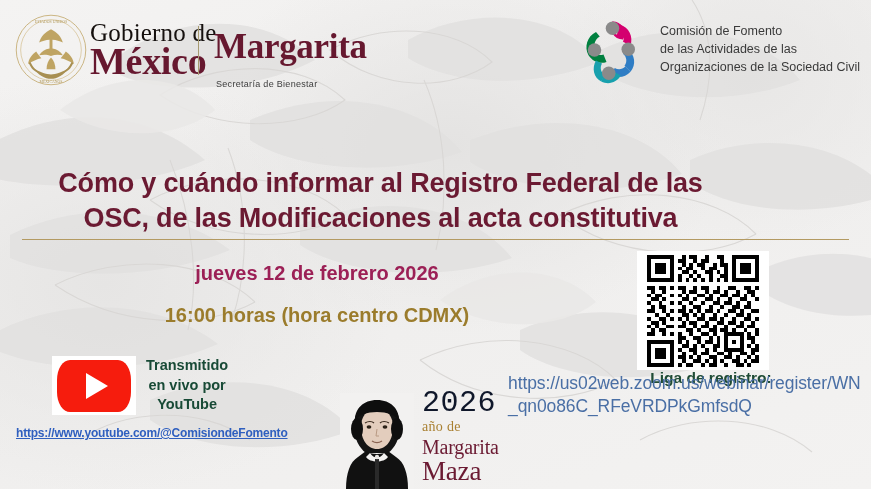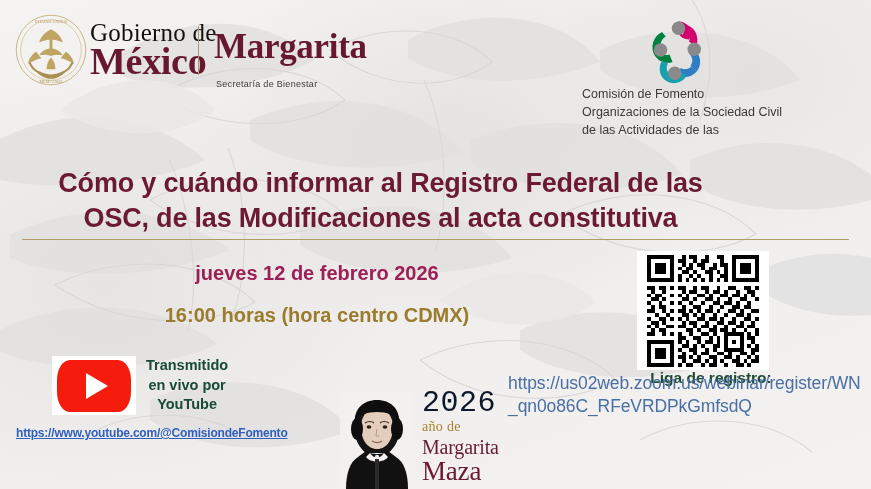--- a/index.html
+++ b/index.html
@@ -86,21 +86,20 @@
     letter-spacing: .3px;
     margin-top: 16px;
     margin-left: 2px;
   }
 
   .cfosc {
     position: absolute;
     left: 572px; top: 14px;
     display: flex;
     align-items: center;
-    flex-direction: column;
   }
   .cfosc-mark { width: 78px; height: 72px; flex: 0 0 auto; }
   .cfosc-text {
     margin-left: 10px;
     font-size: 12.5px;
     line-height: 1.42;
     color: #3a3a3a;
     white-space: nowrap;
   }
 
@@ -356,22 +355,22 @@
         <path d="M76 77 C 69 85, 58 86, 50 81 L 55 72 C 60 75, 65 74, 69 70 Z" fill="#2f7dc4"></path>
         <path d="M30 62 C 24 72, 27 85, 37 90 L 42 81 C 36 78, 35 71, 38 66 Z" fill="#18a0ad"></path>
         <path d="M37 90 C 47 95, 58 91, 63 82 L 54 77 C 51 82, 45 84, 40 82 Z" fill="#18a0ad"></path>
         <circle cx="52" cy="19" r="9" fill="#8a8a8a"></circle>
         <circle cx="28" cy="48" r="9" fill="#8a8a8a"></circle>
         <circle cx="73" cy="47" r="9" fill="#8a8a8a"></circle>
         <circle cx="47" cy="79" r="9" fill="#8a8a8a"></circle>
       </svg>
       <div class="cfosc-text">
         <div>Comisión de Fomento</div>
+        <div>de las Actividades de las</div>
         <div>Organizaciones de la Sociedad Civil</div>
-        <div>de las Actividades de las</div>
       </div>
     </div>
   </div>
 
   <div class="title">Cómo y cuándo informar al Registro Federal de las OSC, de las Modificaciones al acta constitutiva</div>
 
   <div class="divider"></div>
 
   <div class="when">
     <div class="when-date">jueves 12 de febrero 2026</div>

